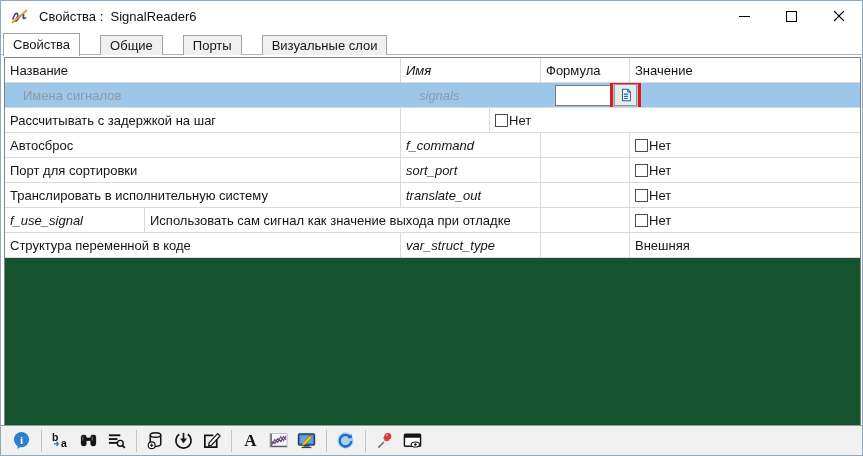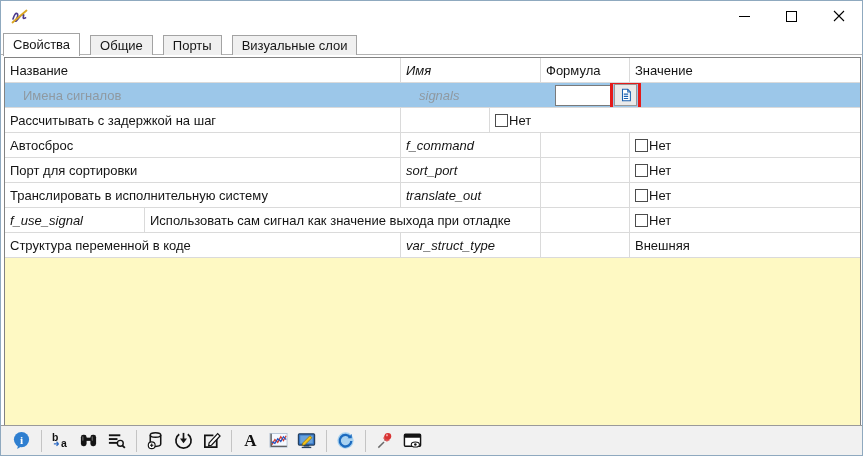--- a/index.html
+++ b/index.html
@@ -12,27 +12,27 @@
   .titlebar{ height:30px; display:flex; align-items:center; padding-left:9px; background:#fff; }
   .app-icon{ width:20px; height:20px; flex:none; display:inline-flex; }
   .title-text{ margin-left:9px; font-size:13px; color:#101010; white-space:pre; }
   .win-controls{ margin-left:auto; display:flex; height:100%; }
   .win-btn{ width:47px; height:100%; display:flex; align-items:center; justify-content:center; cursor:default; }
   
   .tabbar{ display:flex; align-items:flex-end; height:24px; padding-left:2px; position:relative; }
   .tabbar::after{ content:""; position:absolute; left:0; right:0; bottom:0; height:1px; background:#b3b3b3; z-index:0; }
   .tab{
     position:relative; z-index:1; font-size:13px; padding:0 9px; display:flex; align-items:center;
-    height:20px; background:#f0f0f0; border:1px solid #a3a3a3; border-bottom:none; margin-right:10px; color:#161616;
+    height:20px; background:#f0f0f0; border:1px solid #a3a3a3; border-bottom:none; margin-right:20px; color:#161616;
   }
   .tab.active{ height:23px; background:#fff; z-index:2; margin-bottom:-1px; padding-bottom:1px; }
   
   .grid{
     position:absolute; left:3px; top:56px; width:857px; height:369px;
-    border:1px solid #828282; background:#fef9c3; overflow:hidden;
+    border:1px solid #828282; background:#14532d; overflow:hidden;
   }
   .grid-row{ display:flex; height:25px; border-bottom:1px solid #dadada; background:#fff; }
   .cell{
     height:100%; border-right:1px solid #dadada; display:flex; align-items:center;
     padding-left:5px; font-size:13px; color:#141414; white-space:nowrap; overflow:hidden;
   }
   .cell.c1{ width:396px; } .cell.c2{ width:140px;font-style:italic; } .cell.c3{ width:89px; }
   .cell.c4{ flex:1; border-right:none; }
   .grid-row.selected{ background:#9cc7e9;padding-left:13px; }
   .grid-row.selected .cell{ color:#8f99a1; border-right-color:transparent; }
@@ -65,20 +65,21 @@
 
 <div class="window">
 
   <div class="titlebar">
     <span class="app-icon">
       <svg viewBox="0 0 20 20" width="20" height="20">
         <path d="M3 13 q2-6.5 4-5.5 t-1 6.5 q-1.2 3 2-1 t4.2-4.2 q2.2-1.2 1.2 1.8 t2.2 1.2" fill="none" stroke="#4b3a8c" stroke-width="1.6" stroke-linecap="round"></path>
         <path d="M2.5 16.5 L16.5 4.5" stroke="#d9a520" stroke-width="1.8" stroke-linecap="round"></path>
       </svg>
     </span>
+    <span class="title-text">Свойства :  SignalReader6</span>
     <div class="win-controls">
       <div class="win-btn">
         <svg width="11" height="11">
             <line x1="0" y1="5.5" x2="11" y2="5.5" stroke="#000" stroke-width="1"></line>
           </svg>
       </div>
       <div class="win-btn">
         <svg width="11" height="11">
             <rect x="0.5" y="0.5" width="10" height="10" fill="none" stroke="#000" stroke-width="1"></rect>
           </svg>

